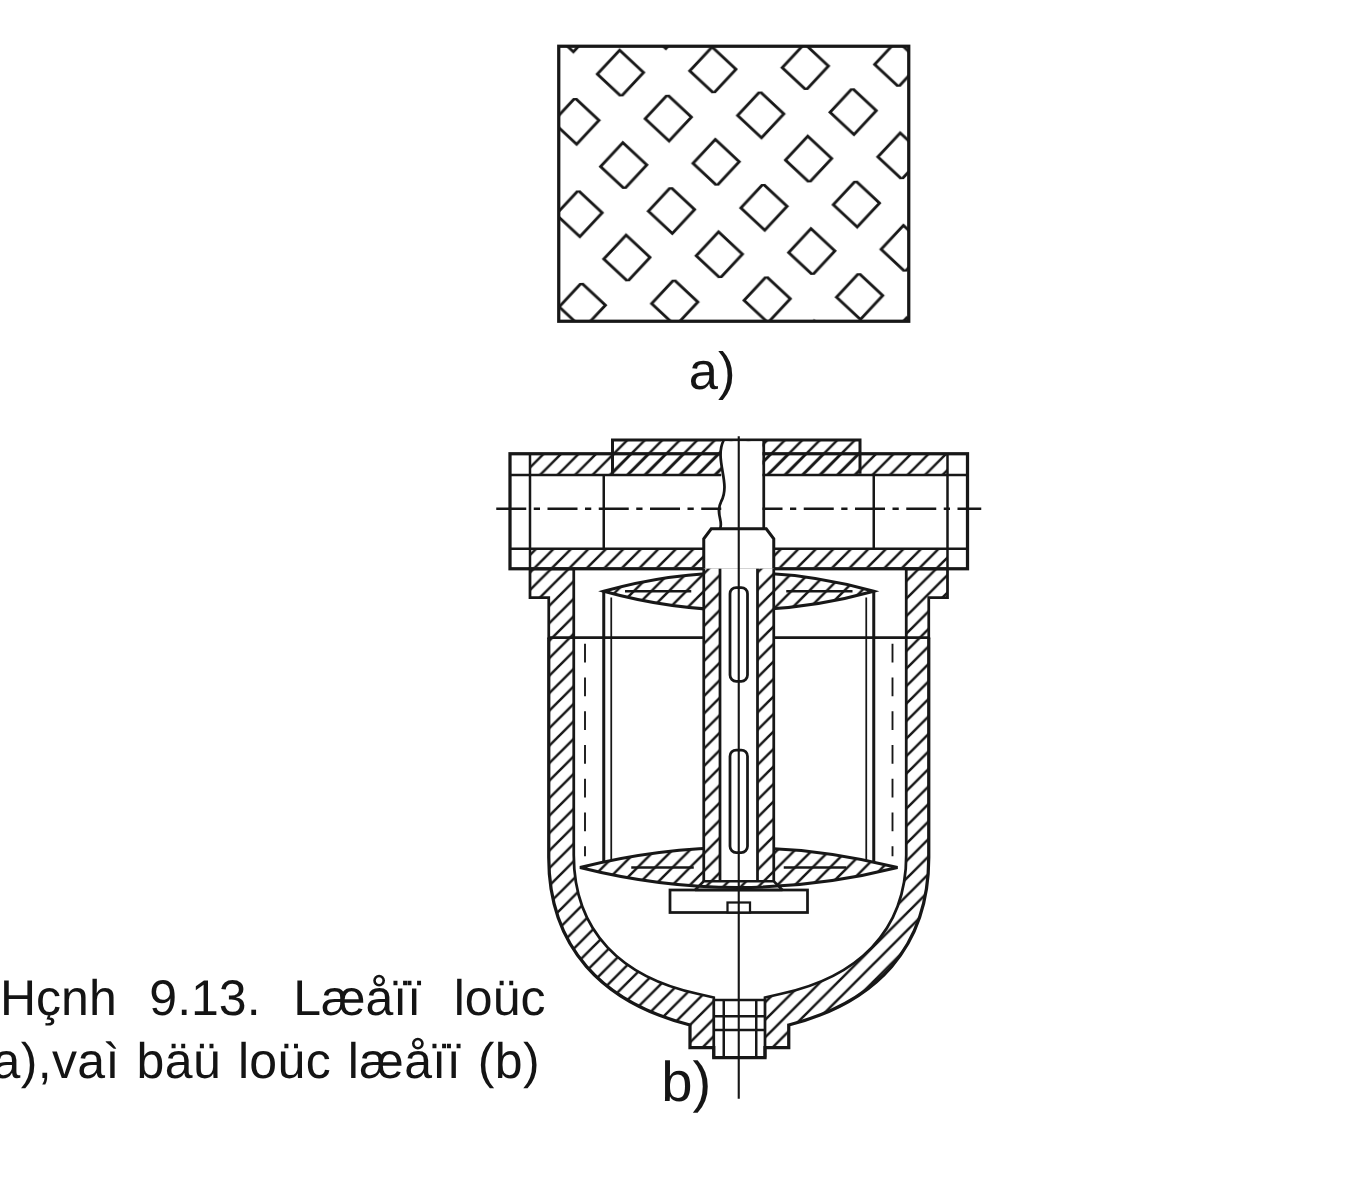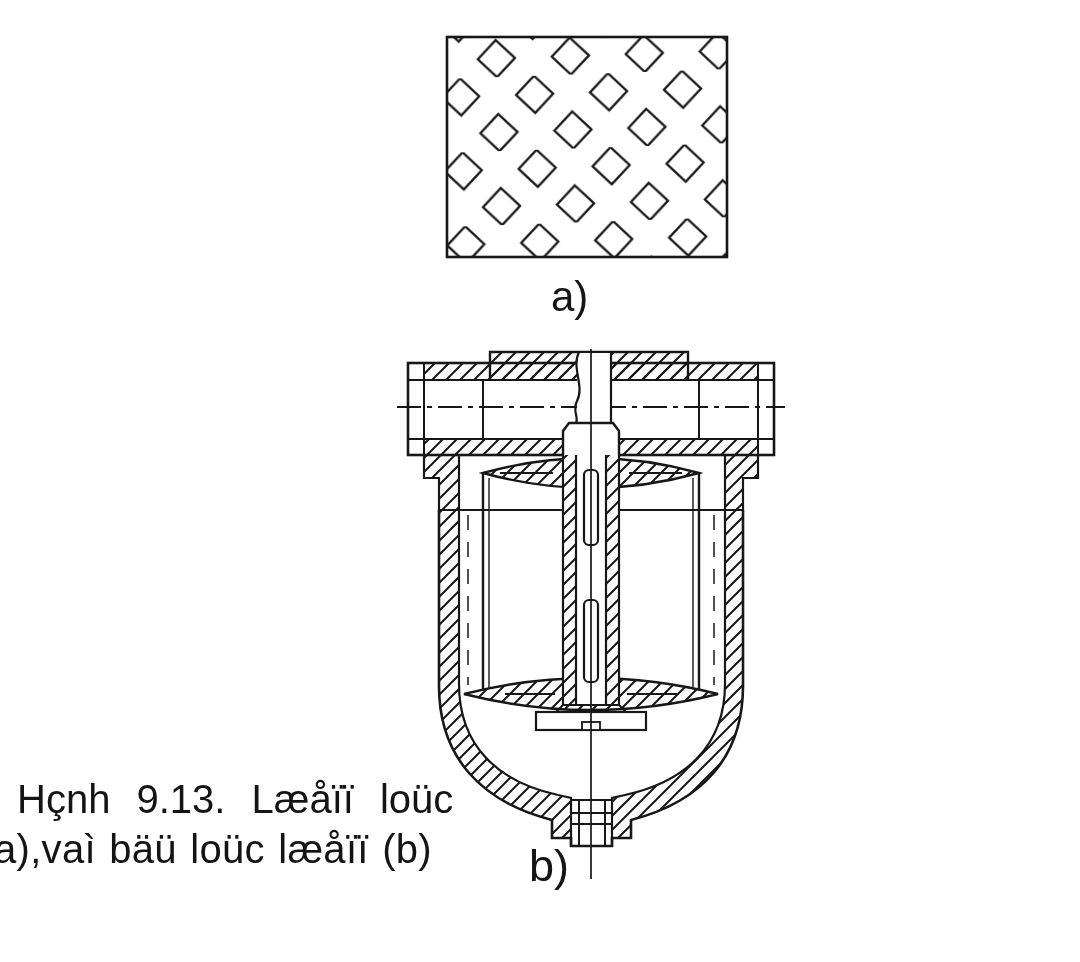--- a/index.html
+++ b/index.html
@@ -16,21 +16,21 @@
     line-height:1;white-space:pre;
   }
   #label-a{left:551px;top:276px;font-size:42px;}
   #label-b{left:529px;top:843px;font-size:45px;}
   .caption{
     position:absolute;left:0;top:774px;width:392px;
     color:#141414;font-size:40px;line-height:50px;
     font-family:"Liberation Sans", sans-serif;
     white-space:nowrap;
   }
-  .caption .l1{padding-left:17px;word-spacing:15px;}
+  .caption .l1{word-spacing:15px;}
   .caption .l2{margin-left:-6px;word-spacing:2px;letter-spacing:.3px;}
 </style>
 </head>
 <body>
 
 <div class="page">
 
   <svg class="drawing" width="1080" height="962" viewBox="0 0 1080 962">
     <defs>
 

